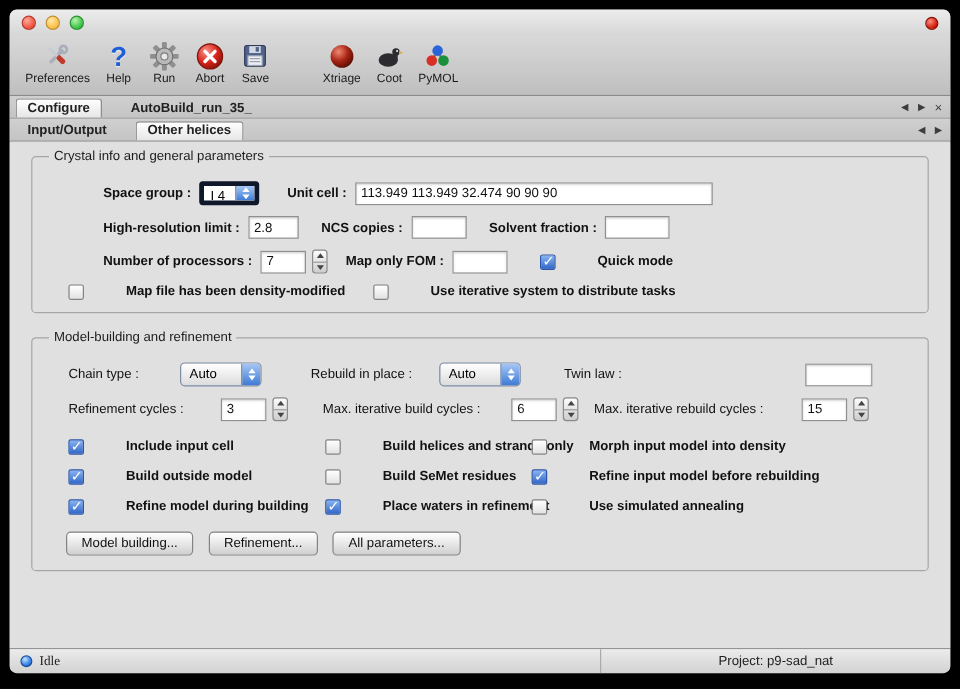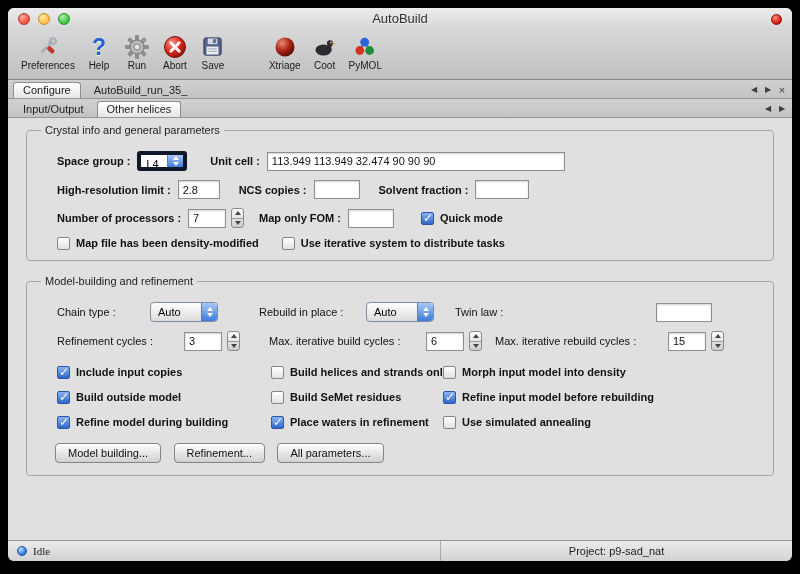--- a/index.html
+++ b/index.html
@@ -30,37 +30,37 @@
     padding:1px 5px; min-width:38px; }
   .titem .ic { height:27px; display:flex; align-items:center; justify-content:center; }
   .titem .tl { font-size:10px; color:#1a1a1a; margin-top:0px; white-space:nowrap; }
   .titem.gap { margin-left:32px; }
   .qmark { font-size:23px; font-weight:bold; color:#1f5fd6; line-height:24px;
     text-shadow:0 1px 1px rgba(255,255,255,.8); }
 
   
   .tabrow { display:flex; align-items:flex-end; height:19px; padding:0 5px;
     background:linear-gradient(#d0d0d0,#c4c4c4); border-bottom:1px solid #969696; }
-  .tab { font-size:11px; color:#222; padding:1px 9px 2px; margin-right:3px;
-    border:1px solid transparent; border-bottom:none; white-space:nowrap; }
+  .tab { font-size:11px; color:#222; padding:1px 9px 2px; margin-right:14px;
+    border:1px solid transparent; border-bottom:none; white-space:nowrap;font-weight:bold; }
   .tab.sel { background:linear-gradient(#ffffff,#e6e6e6); border-color:#8d8d8d;
     border-radius:3px 3px 0 0; }
   .tnav { margin-left:auto; display:flex; align-items:center; gap:4px; padding-bottom:3px; }
   .tnav span { font-size:8px; color:#3d3d3d; width:10px; text-align:center; line-height:10px; }
   .tnav span.x { font-size:11px; }
 
   
   .content { position:absolute; top:111px; bottom:21px; left:0; right:0;
     background:#e0e0e0; overflow:hidden; }
   fieldset { border:1px solid #a6a6a6; border-radius:4px; margin:5px 18px 0;
     padding:6px 14px 10px; }
   legend { font-size:11px; color:#1c1c1c; padding:0 4px; }
   .frow { display:flex; align-items:center; margin:9px 0 0 16px; gap:7px; }
   .lbl { font-size:11px; color:#111; white-space:nowrap; }
-  .b { font-weight:bold; }
+  .b { font-weight:bold;margin-left:29px; }
   .txt { height:19px; border:1px solid #8f8f8f; background:#fff; color:#111;
     font:11px "Liberation Sans","DejaVu Sans",sans-serif; padding:1px 4px;
     box-shadow:inset 0 1px 2px rgba(0,0,0,.18); }
 
   
   .combo { display:inline-flex; align-items:stretch; height:20px; border:4px solid #0f172a;
     border-radius:3px; background:#fff; overflow:hidden; }
   .combo .val { flex:1; font-size:11px; padding:3px 5px 0; white-space:nowrap; }
   .combo .cap, .popup .cap { width:16px; display:flex; flex-direction:column;
     align-items:center; justify-content:center; gap:2px;
@@ -106,35 +106,34 @@
 
   
   .statusbar { position:absolute; left:0; right:0; bottom:0; height:21px;
     border-top:1px solid #949494; background:linear-gradient(#ebebeb,#d2d2d2);
     display:flex; align-items:center; font-size:11px; color:#222;
     border-radius:0 0 6px 6px; }
   .sb-left { flex:1; display:flex; align-items:center; gap:6px; padding-left:9px;font-family:Liberation Serif, serif; }
   .led { width:10px; height:10px; border-radius:50%;
     background:radial-gradient(circle at 35% 30%, #bfe0ff, #2f7de0 65%, #1b5fc0);
     border:1px solid #1b4f9e; }
-  .sb-right { width:352px; height:100%; border-left:1px solid #ababab;
+  .sb-right { width:292px; height:100%; border-left:1px solid #ababab;
     display:flex; align-items:center; justify-content:center; }
 </style>
 </head>
 <body>
 
 <div class="window">
 
   <div class="titlebar">
     <div class="lights">
       <span class="light red"></span>
       <span class="light yellow"></span>
       <span class="light green"></span>
     </div>
-    <div class="wtitle">AutoBuild</div>
     <span class="rec"></span>
   </div>
 
   <div class="toolbar">
     <div class="titem">
       <span class="ic">
         <svg width="25" height="25" viewBox="0 0 24 24">
           <g transform="rotate(45 12 12)">
             <rect x="10.6" y="5" width="2.8" height="15" rx="1" fill="#a9b0ba"></rect>
             <circle cx="12" cy="4.8" r="2.8" fill="none" stroke="#a9b0ba" stroke-width="2.2"></circle>
@@ -328,21 +327,21 @@
             </span>
         </span>
         <span class="lbl" style="margin-left:34px; width:100px">Rebuild in place :</span>
         <span class="popup" style="width:68px">
           <span class="val">Auto</span>
           <span class="cap">
               <i class="tri-u"></i>
               <i class="tri-d"></i>
             </span>
         </span>
-        <span class="lbl" style="margin-left:14px; width:58px">Twin law :</span>
+        <span class="lbl" style="margin-left:29px; width:58px">Twin law :</span>
         <input class="txt" style="width: 56px; margin-left: 136px;" readonly="" value="">
       </div>
 
       <div class="frow">
         <span class="lbl" style="width:120px">Refinement cycles :</span>
         <input class="txt" style="width: 38px;" readonly="" value="3">
         <span class="spin" style="margin-left:-2px">
             <i class="up"></i>
             <i class="dn"></i>
           </span>
@@ -356,21 +355,21 @@
         <input class="txt" style="width: 38px;" readonly="" value="15">
         <span class="spin" style="margin-left:-2px">
             <i class="up"></i>
             <i class="dn"></i>
           </span>
       </div>
 
       <div class="cbgrid">
         <label class="cbitem">
           <span class="cb checked"></span>
-          <span class="cbl b">Include input copies</span>
+          <span class="cbl b">Include input cell</span>
         </label>
         <label class="cbitem">
           <span class="cb"></span>
           <span class="cbl b">Build helices and strands only</span>
         </label>
         <label class="cbitem">
           <span class="cb"></span>
           <span class="cbl b">Morph input model into density</span>
         </label>
         <label class="cbitem">

